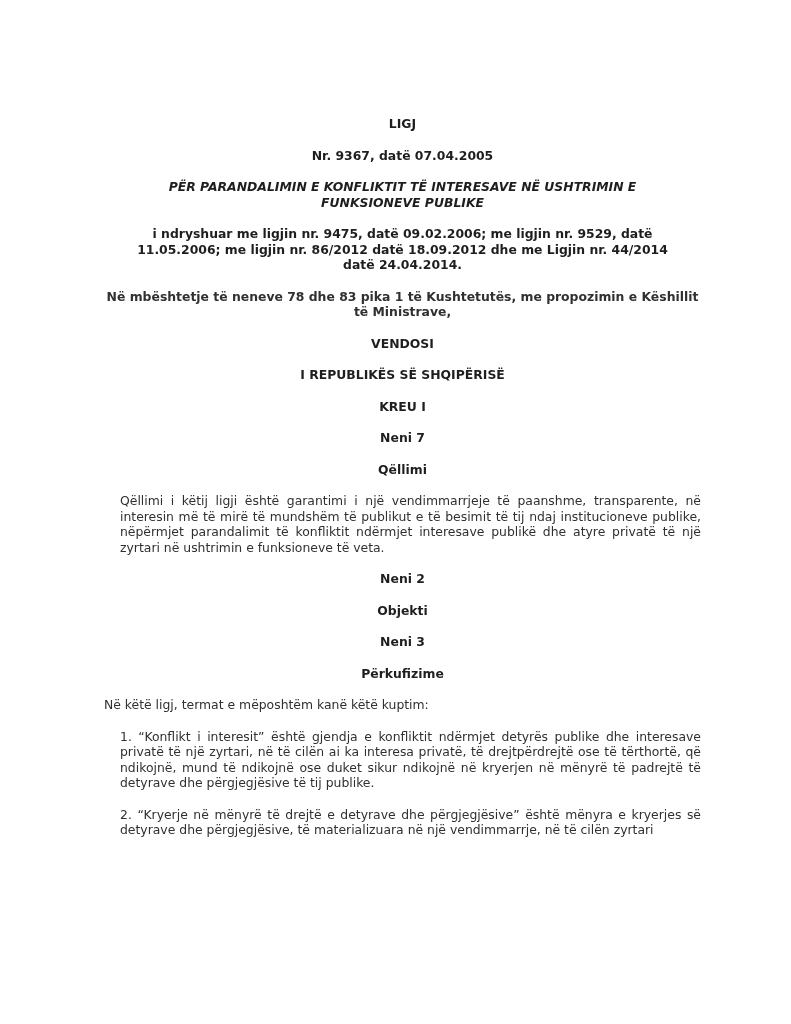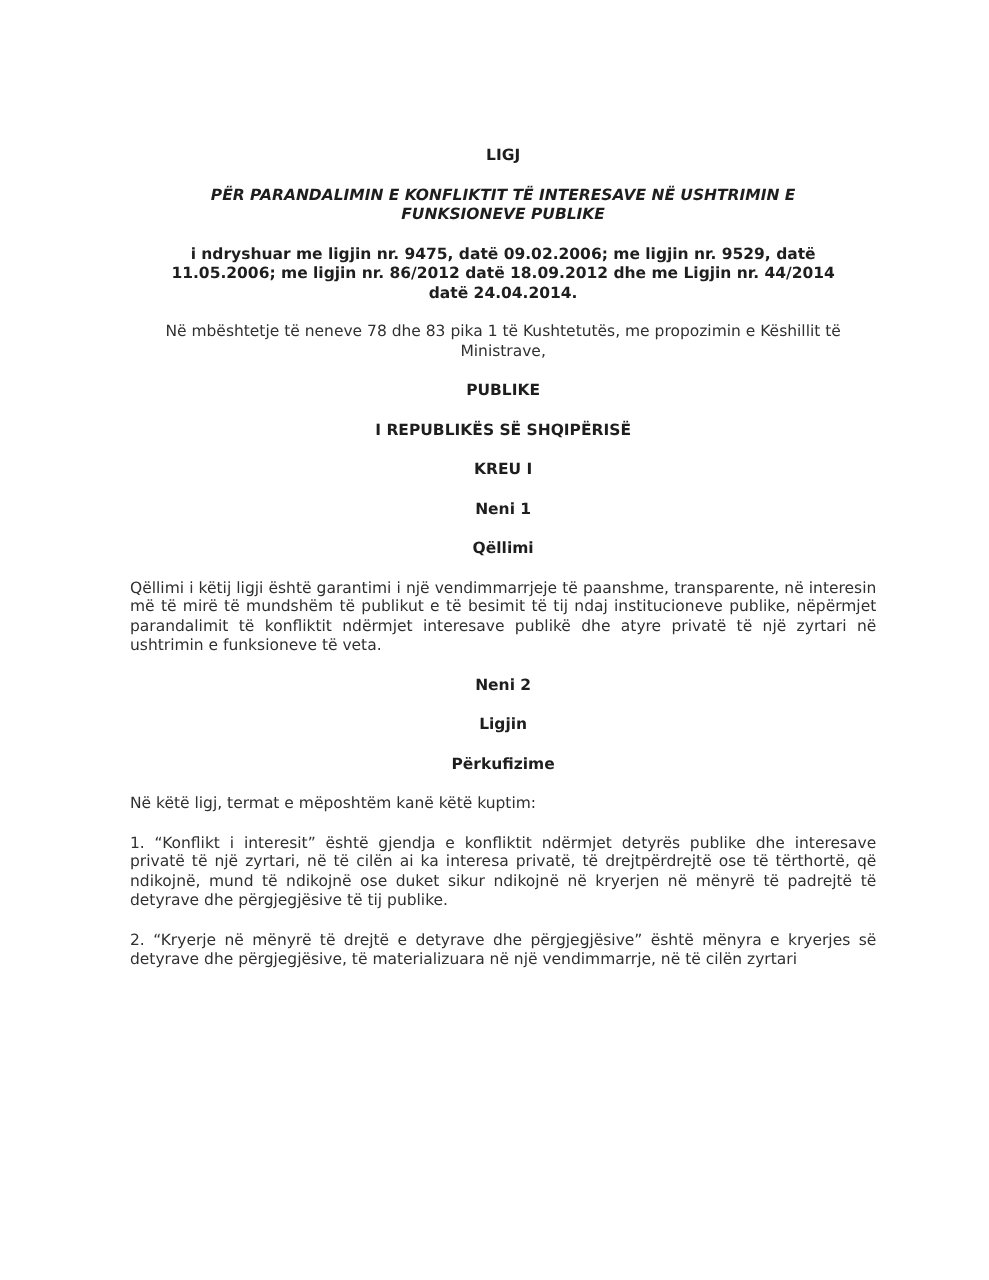--- a/index.html
+++ b/index.html
@@ -19,71 +19,74 @@
     width: 791px;
     height: 1024px;
     padding: 116px 90px 0 104px;
     background: #ffffff;
   }
   .block {
     margin: 0 0 16px 0;
     font-size: 12.4px;
     line-height: 15.5px;
   }
-  .center { text-align: center; }
+  .center { text-align: center; font-weight: bold; }
   .bold   { font-weight: bold; color: #1e1e1e; }
   .justify {
     text-align: justify;
     text-justify: inter-word;
+    margin-left: 16px;
   }
   .title-block {
     max-width: 500px;
     margin-left: auto;
     margin-right: auto;
     font-style: italic;
   }
   .amend-block {
     max-width: 565px;
     margin-left: auto;
     margin-right: auto;
   }
 </style>
 </head>
 <body>
 
 <div class="page">
 
   <div class="block center bold">LIGJ</div>
 
+  <div class="block center bold">Nr. 9367, datë 07.04.2005</div>
 
   <div class="block center bold title-block">PËR PARANDALIMIN E KONFLIKTIT TË INTERESAVE NË USHTRIMIN E FUNKSIONEVE PUBLIKE</div>
 
   <div class="block center bold amend-block">i ndryshuar me ligjin nr. 9475, datë 09.02.2006; me ligjin nr. 9529, datë 11.05.2006; me ligjin nr. 86/2012 datë 18.09.2012 dhe me Ligjin nr. 44/2014 datë 24.04.2014.</div>
 
   <div class="block center">Në mbështetje të neneve 78 dhe 83 pika 1 të Kushtetutës, me propozimin e Këshillit të Ministrave,</div>
 
-  <div class="block center bold">PUBLIKE</div>
+  <div class="block center bold">VENDOSI</div>
 
   <div class="block center bold">I REPUBLIKËS SË SHQIPËRISË</div>
 
 
   <div class="block center bold">KREU I</div>
 
 
   <section>
-    <div class="block center bold">Neni 1</div>
+    <div class="block center bold">Neni 7</div>
     <div class="block center bold">Qëllimi</div>
     <p class="block justify">Qëllimi i këtij ligji është garantimi i një vendimmarrjeje të paanshme, transparente, në interesin më të mirë të mundshëm të publikut e të besimit të tij ndaj institucioneve publike, nëpërmjet parandalimit të konfliktit ndërmjet interesave publikë dhe atyre privatë të një zyrtari në ushtrimin e funksioneve të veta.</p>
   </section>
 
   <section>
     <div class="block center bold">Neni 2</div>
-    <div class="block center bold">Ligjin</div>
+    <div class="block center bold">Objekti</div>
   </section>
 
   <section>
+    <div class="block center bold">Neni 3</div>
     <div class="block center bold">Përkufizime</div>
     <p class="block">Në këtë ligj, termat e mëposhtëm kanë këtë kuptim:</p>
     <p class="block justify">1. “Konflikt i interesit” është gjendja e konfliktit ndërmjet detyrës publike dhe interesave privatë të një zyrtari, në të cilën ai ka interesa privatë, të drejtpërdrejtë ose të tërthortë, që ndikojnë, mund të ndikojnë ose duket sikur ndikojnë në kryerjen në mënyrë të padrejtë të detyrave dhe përgjegjësive të tij publike.</p>
     <p class="block justify">2. “Kryerje në mënyrë të drejtë e detyrave dhe përgjegjësive” është mënyra e kryerjes së detyrave dhe përgjegjësive, të materializuara në një vendimmarrje, në të cilën zyrtari</p>
   </section>
 
 </div>
 
 </body></html>

